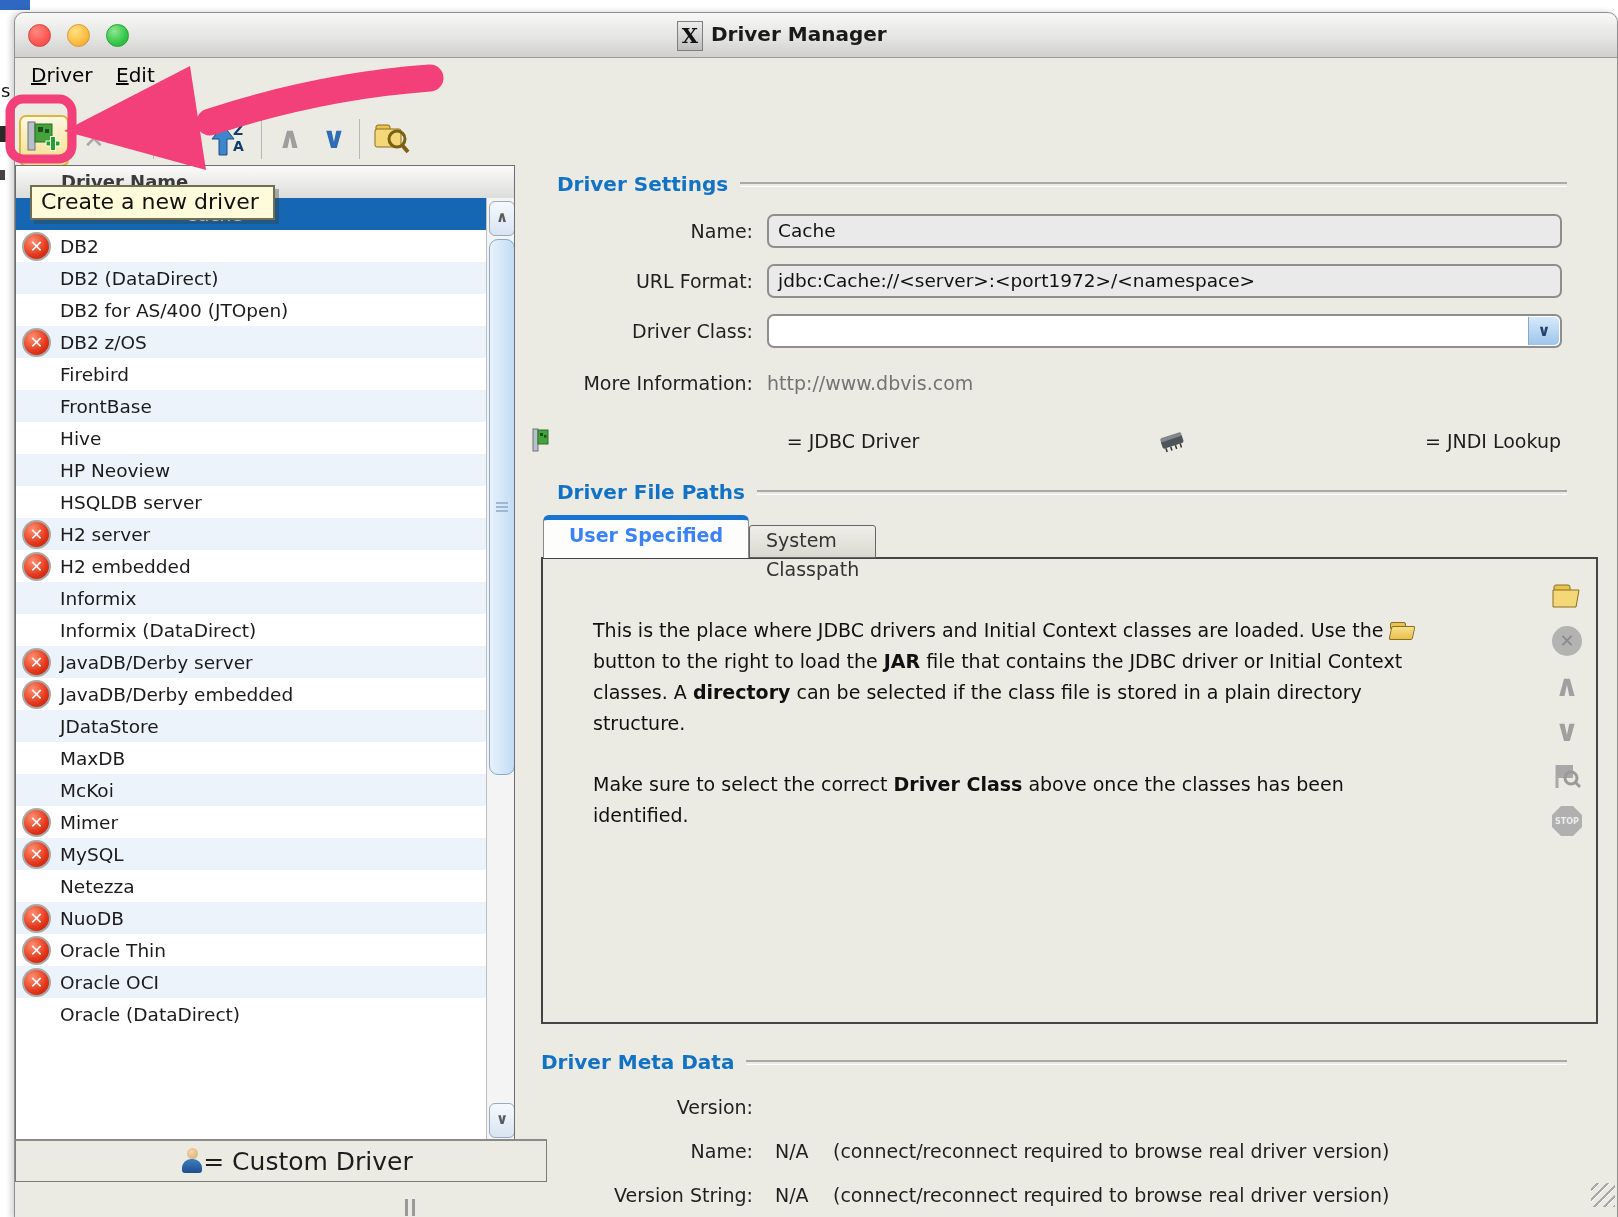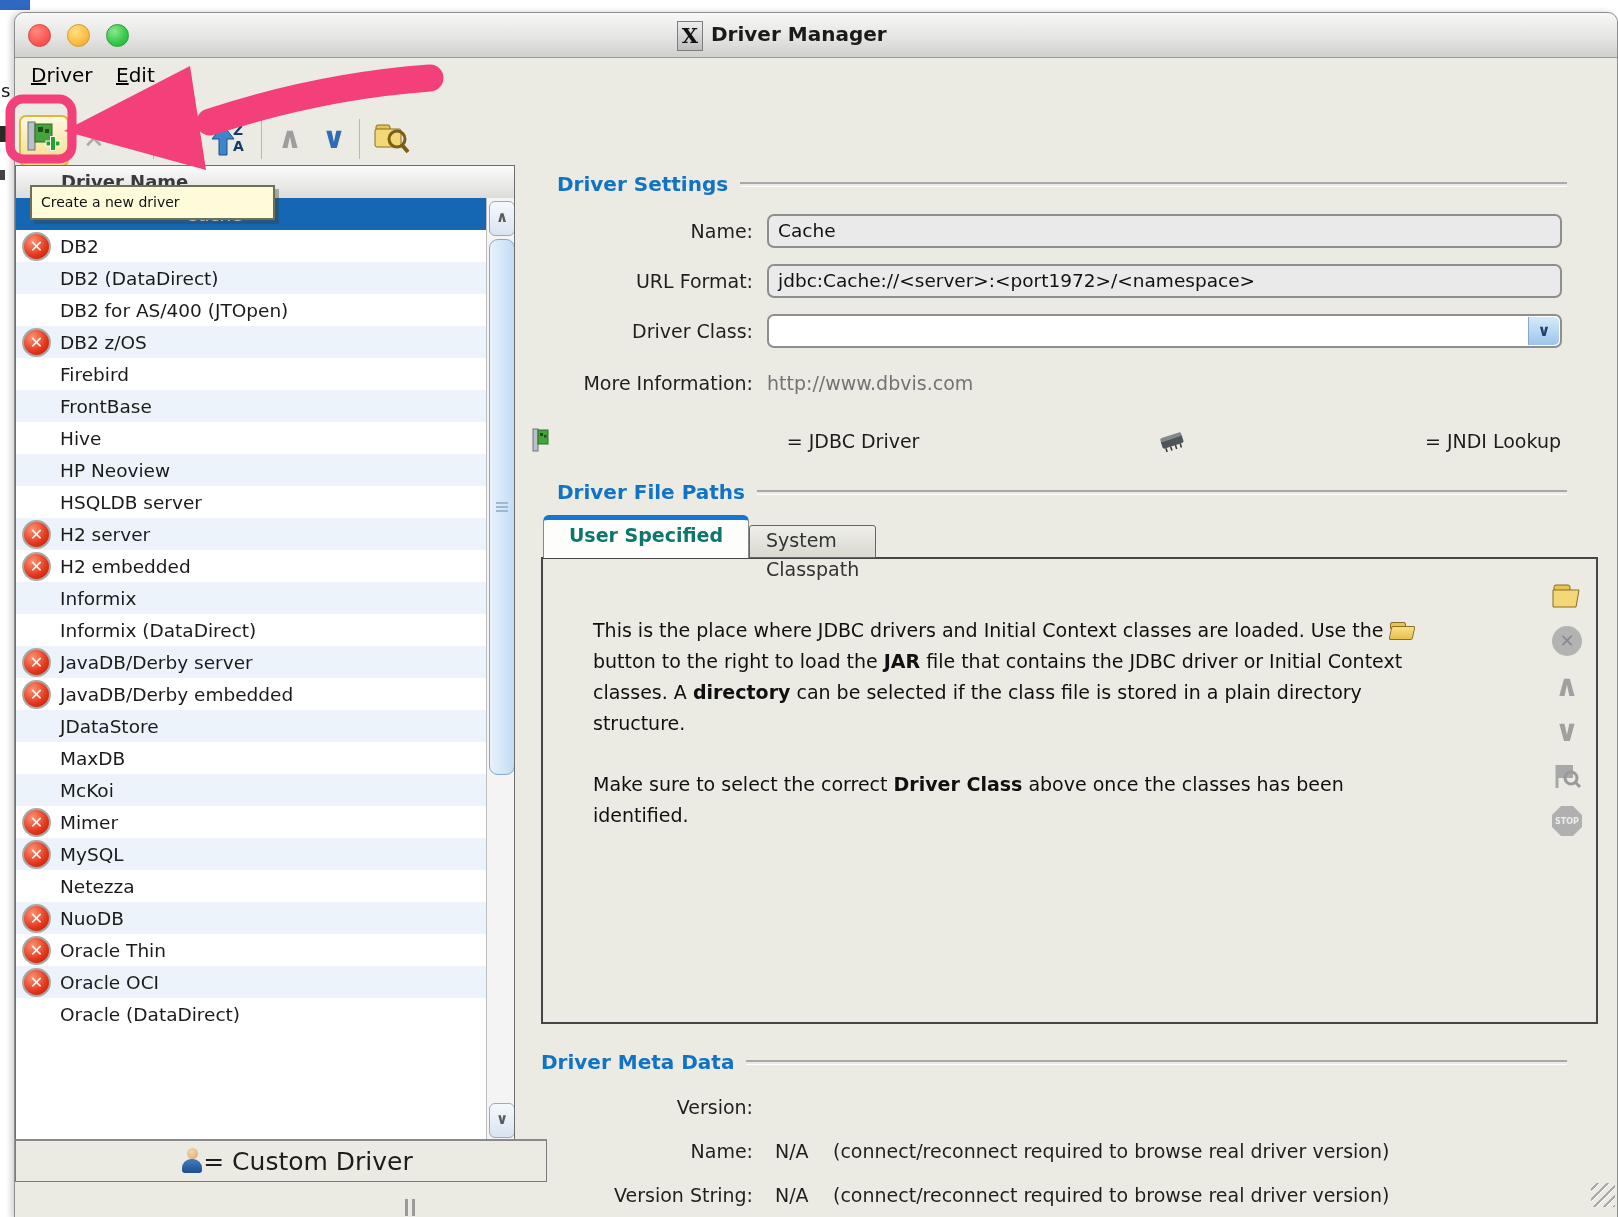--- a/index.html
+++ b/index.html
@@ -35,21 +35,21 @@
   .tbtn{top:22px;width:42px;height:44px;text-align:center;}
   .newdrv{left:4px;top:20px;width:46px;height:48px;background:linear-gradient(#fdf8e2,#f4dd85);
           border:2px solid #dab73e;border-radius:7px;}
   .tsep{top:24px;width:1px;height:40px;background:#b9b9b4;}
   .grayx{font-size:26px;font-weight:bold;color:#a9a9a9;line-height:44px;}
   .chev{font-size:30px;font-weight:bold;line-height:42px;}
   
   .annot{left:0;top:55px;width:470px;height:150px;z-index:60;pointer-events:none;}
   
   .tooltip{left:30px;top:185px;width:232px;height:31px;background:#fdfbd9;border:2px solid #6f6f55;
-           box-shadow:4px 4px 0 rgba(60,60,50,.35);z-index:50;font-size:14px;color:#111;
+           box-shadow:4px 4px 0 rgba(60,60,50,.35);z-index:50;font-size:22px;color:#111;
            line-height:30px;padding-left:9px;}
   
   .listpanel{left:0;top:152px;width:498px;height:974px;border:1px solid #6e6e6e;background:#fff;overflow:hidden;}
   .listhdr{left:0;top:0;right:0;height:32px;background:linear-gradient(#fbfbfb,#dcdcda);
            border-bottom:1px solid #a8a8a8;font-size:18px;font-weight:600;color:#3a3a3a;
            line-height:31px;padding-left:45px;}
   .rows{left:0;top:32px;width:470px;bottom:0;}
   .lrow{height:32px;display:flex;align-items:center;padding-left:6px;font-size:18.5px;color:#1b1b1b;}
   .lrow:nth-child(odd){background:#edf3fa;}
   .lrow:nth-child(even){background:#ffffff;}
@@ -96,21 +96,21 @@
   .combo-btn{position:absolute;right:1px;top:1px;width:30px;height:28px;border-radius:0 5px 5px 0;
           background:linear-gradient(#d7e9fa,#9cc5ec);border-left:1px solid #88a8c8;
           color:#23436b;font-weight:bold;font-size:16px;text-align:center;line-height:27px;}
   .link{font-size:19px;color:#737373;margin-left:14px;}
   .iconlegend{display:flex;align-items:center;justify-content:center;gap:14px;height:36px;
               font-size:19px;color:#1d1d1d;}
   
   .tabs{position:absolute;left:12px;top:353px;height:40px;}
   .tab{position:absolute;bottom:0;font-size:19px;padding:0 16px;}
   .tab.active{left:0;height:38px;background:#fdfdfb;border:1px solid #888;border-bottom:none;
-              border-radius:6px 6px 0 0;font-weight:bold;color:#0f766e;line-height:30px;
+              border-radius:6px 6px 0 0;font-weight:bold;color:#3b82f6;line-height:30px;
               border-top:5px solid #1874d2;z-index:3;width:172px;text-align:center;}
   .tab.inactive{left:206px;height:31px;background:linear-gradient(#efefe9,#d9d9d1);
               border:1px solid #666;border-radius:3px 3px 0 0;color:#333;line-height:29px;z-index:2;}
   .tabpanel{position:absolute;left:10px;top:392px;width:1057px;height:467px;background:#ecebe3;
             border:2px solid #454545;z-index:1;box-sizing:border-box;}
   .instr{position:absolute;left:50px;top:56px;width:830px;font-size:19px;line-height:31px;color:#101010;}
   .instr p{margin:0 0 30px 0;}
   .minifolder{display:inline-block;width:24px;height:18px;vertical-align:-3px;position:relative;}
   .minifolder::before{content:"";position:absolute;left:0;top:0;width:14px;height:5px;background:#e8c34f;
                       border:1px solid #8a6d1f;border-radius:2px 2px 0 0;}

